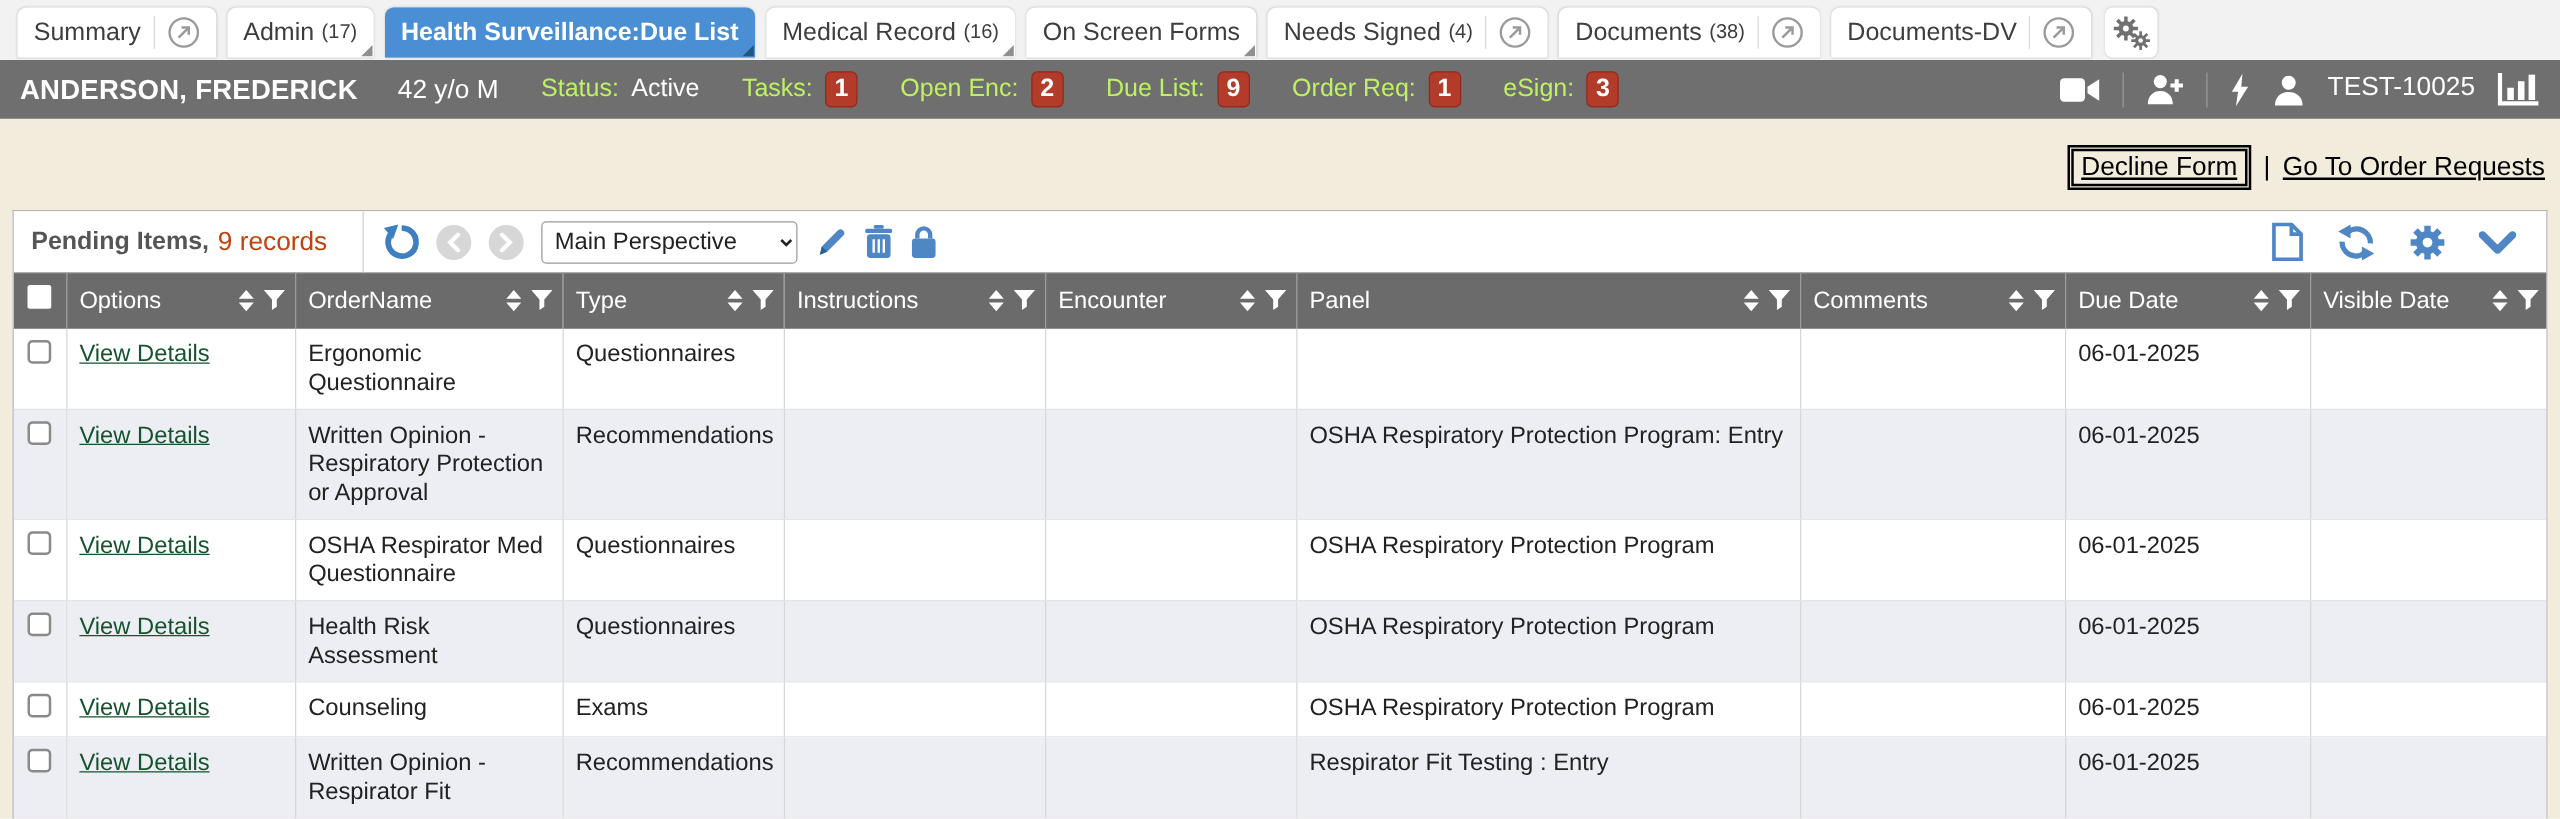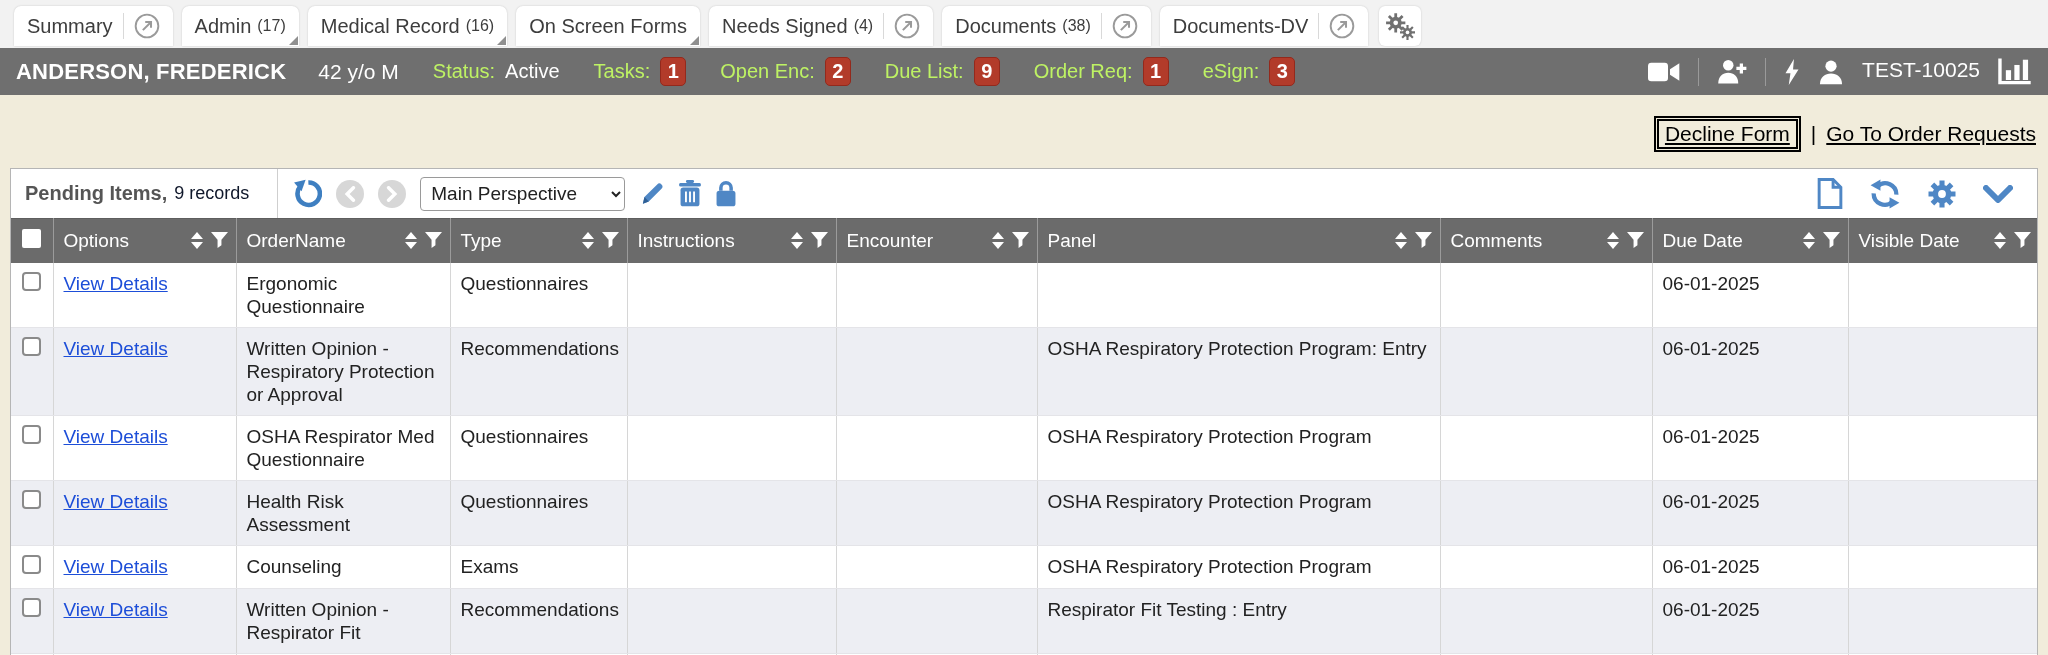--- a/index.html
+++ b/index.html
@@ -87,21 +87,21 @@
     background:#fff; border:1px solid #b5b5b5; border-bottom:none;
     overflow:hidden;
   }
   .toolbar {
     height:49px; display:flex; align-items:center; padding:0 14px; gap:14px;
     background:#fff;
   }
   .tb-title { display:flex; align-items:baseline; gap:7px; padding-right:28px;
     border-right:1px solid #cfcfcf; height:49px; align-items:center; }
   .tb-title b { font-size:20px; color:#555; }
-  .tb-title span { font-size:18px; color:#0f172a; }
+  .tb-title span { font-size:21px; color:#c2410c; }
   .icon-btn { display:flex; align-items:center; justify-content:center; cursor:pointer; }
   .nav-circle {
     width:28px; height:28px; border-radius:50%; background:#d7d7d7;
     display:flex; align-items:center; justify-content:center;
   }
   .perspective-select {
     font-family:"Liberation Sans", sans-serif;
     font-size:19px; color:#222;
     width:205px; height:34px;
     border:1px solid #9a9a9a; border-radius:4px;
@@ -122,21 +122,21 @@
   .sort-stack { display:flex; flex-direction:column; gap:3px; cursor:pointer; }
   .tri-up { width:0; height:0; border-left:6px solid transparent; border-right:6px solid transparent; border-bottom:7px solid #fff; }
   .tri-down { width:0; height:0; border-left:6px solid transparent; border-right:6px solid transparent; border-top:7px solid #fff; }
   .grid td {
     font-size:19px; vertical-align:top; padding:9px 10px; line-height:23px;
     border-right:1px solid #d6d6d6; border-bottom:1px solid #e4e4e8;
     background:#fff; overflow:hidden;
   }
   .grid tr.alt td { background:#edeef3; }
   .grid td.cell-check { text-align:center; padding:9px 0; }
-  .grid a.vd { color:#1d4ed8; text-decoration:underline; cursor:pointer; }
+  .grid a.vd { color:#14532d; text-decoration:underline; cursor:pointer; }
   .cb {
     display:inline-block; width:19px; height:19px;
     border:2px solid #8a8a8a; border-radius:4px; background:#fff; cursor:pointer;
   }
   .cb-header { display:inline-block; width:19px; height:19px; background:#fff; border-radius:2px; cursor:pointer; }
 </style>
 </head>
 <body>
 
 <div class="tabbar" id="tabbar">
@@ -154,20 +154,27 @@
             </g>
           </svg>
         </span>
       </div>
     </div>
     <div class="tab">
       <div class="stripe"></div>
       <div class="tab-body">
         <span>Admin</span>
         <span class="count">(17)</span>
+      </div>
+      <span class="fold"></span>
+    </div>
+    <div class="tab active">
+      <div class="stripe"></div>
+      <div class="tab-body">
+        <span>Health Surveillance:Due List</span>
       </div>
       <span class="fold"></span>
     </div>
     <div class="tab">
       <div class="stripe"></div>
       <div class="tab-body">
         <span>Medical Record</span>
         <span class="count">(16)</span>
       </div>
       <span class="fold"></span>

